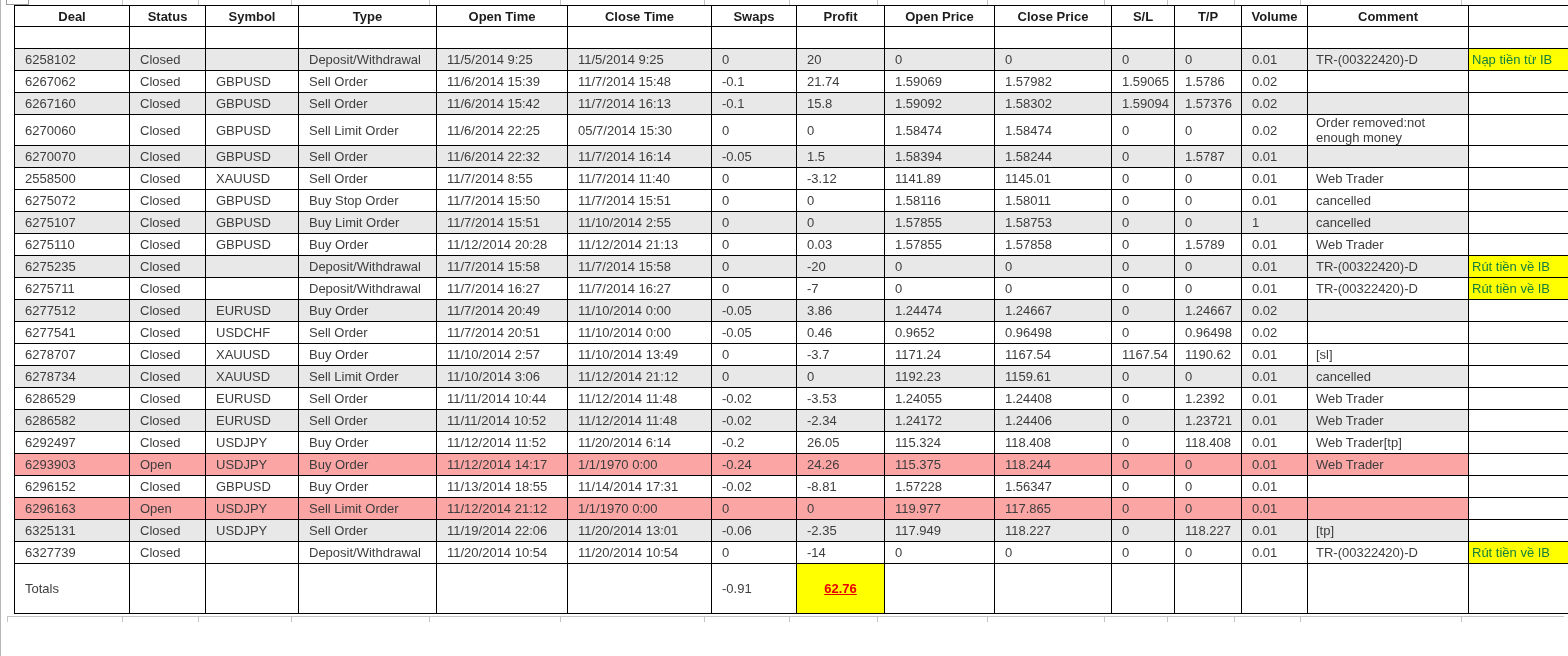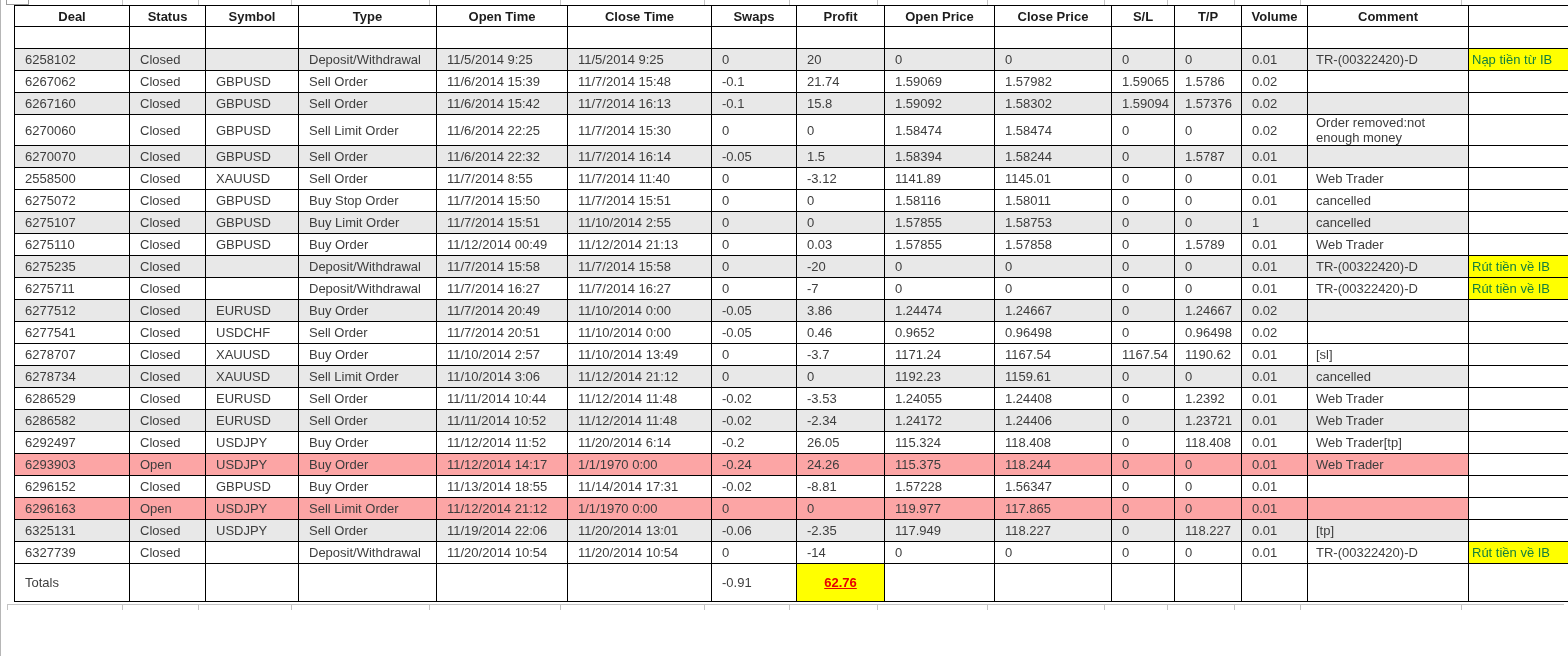--- a/index.html
+++ b/index.html
@@ -71,21 +71,21 @@
   tr.r-a td { background: #e8e8e8; }
   tr.r-w td { background: #ffffff; }
   tr.r-g td { background: #fca5a5; }
   #deals td.c-note { background: #ffffff; padding: 0 3px; }
   #deals td.c-note.hl { background: #ffff00; color: #15803d; }
   #deals td.totals-profit {
     background: #ffff00;
     color: #e80000;
     font-weight: 700;
     text-align: center;
-    padding: 8px;
+    padding: 14px;
     text-decoration: underline;
   }
 </style>
 </head>
 <body>
 
 <div id="left-edge"></div>
 <div id="top-box"></div>
 <div id="top-strip" class="strip">
     <div class="stub" style="width: 115px;"></div>
@@ -210,21 +210,21 @@
     <td class="c-vol">0.02</td>
     <td class="c-comment"></td>
     <td class="c-note"></td>
   </tr>
       <tr class="r-w">
     <td class="c-deal">6270060</td>
     <td class="c-status">Closed</td>
     <td class="c-symbol">GBPUSD</td>
     <td class="c-type">Sell Limit Order</td>
     <td class="c-open">11/6/2014 22:25</td>
-    <td class="c-close">11/7/2014 15:30</td>
+    <td class="c-close">05/7/2014 15:30</td>
     <td class="c-swaps">0</td>
     <td class="c-profit">0</td>
     <td class="c-oprice">1.58474</td>
     <td class="c-cprice">1.58474</td>
     <td class="c-sl">0</td>
     <td class="c-tp">0</td>
     <td class="c-vol">0.02</td>
     <td class="c-comment">Order removed:not enough money</td>
     <td class="c-note"></td>
   </tr>
@@ -294,21 +294,21 @@
     <td class="c-tp">0</td>
     <td class="c-vol">1</td>
     <td class="c-comment">cancelled</td>
     <td class="c-note"></td>
   </tr>
       <tr class="r-w">
     <td class="c-deal">6275110</td>
     <td class="c-status">Closed</td>
     <td class="c-symbol">GBPUSD</td>
     <td class="c-type">Buy Order</td>
-    <td class="c-open">11/12/2014 00:49</td>
+    <td class="c-open">11/12/2014 20:28</td>
     <td class="c-close">11/12/2014 21:13</td>
     <td class="c-swaps">0</td>
     <td class="c-profit">0.03</td>
     <td class="c-oprice">1.57855</td>
     <td class="c-cprice">1.57858</td>
     <td class="c-sl">0</td>
     <td class="c-tp">1.5789</td>
     <td class="c-vol">0.01</td>
     <td class="c-comment">Web Trader</td>
     <td class="c-note"></td>

